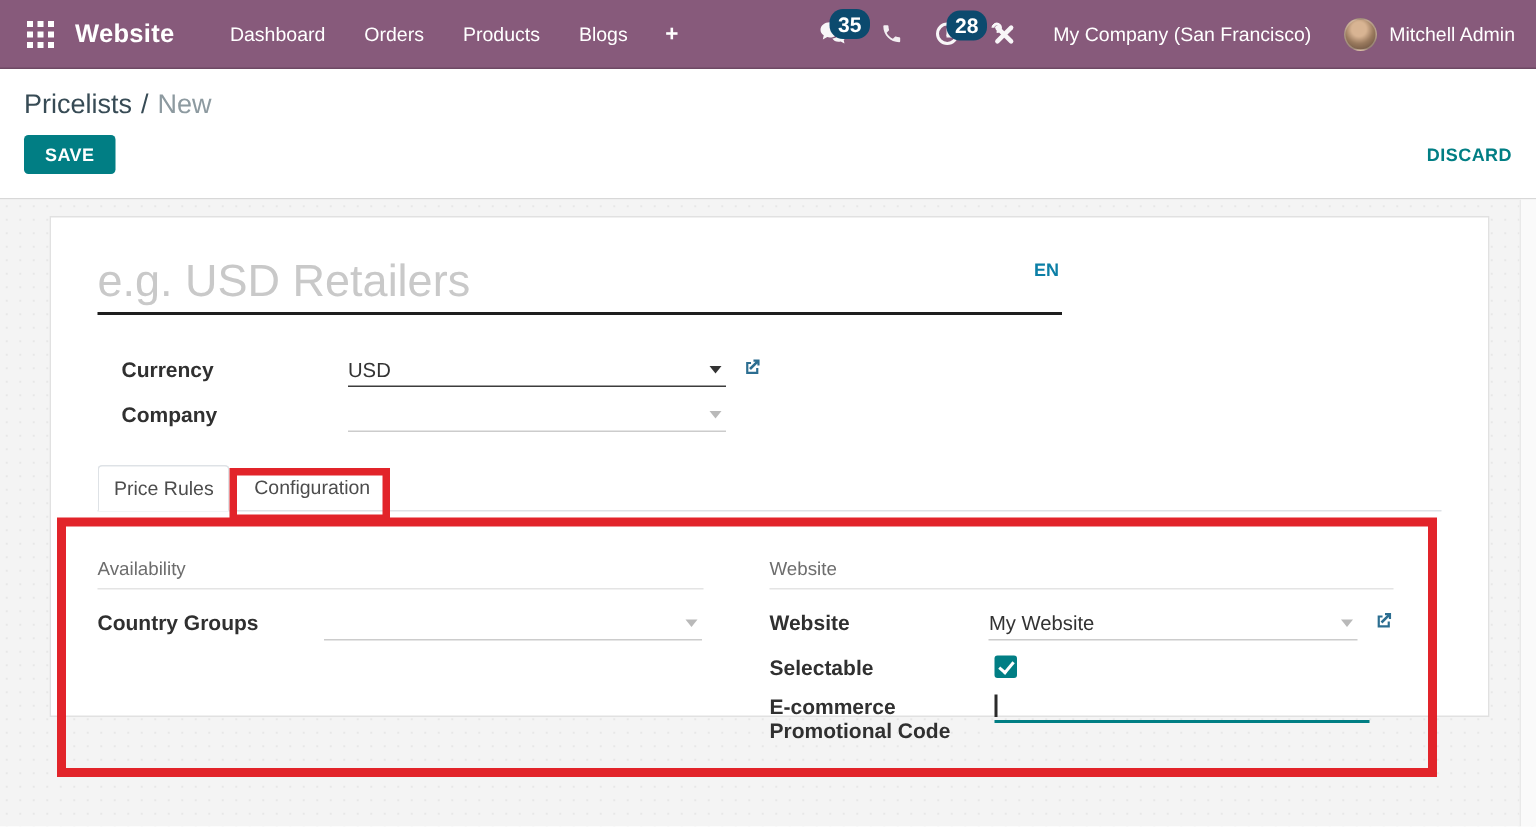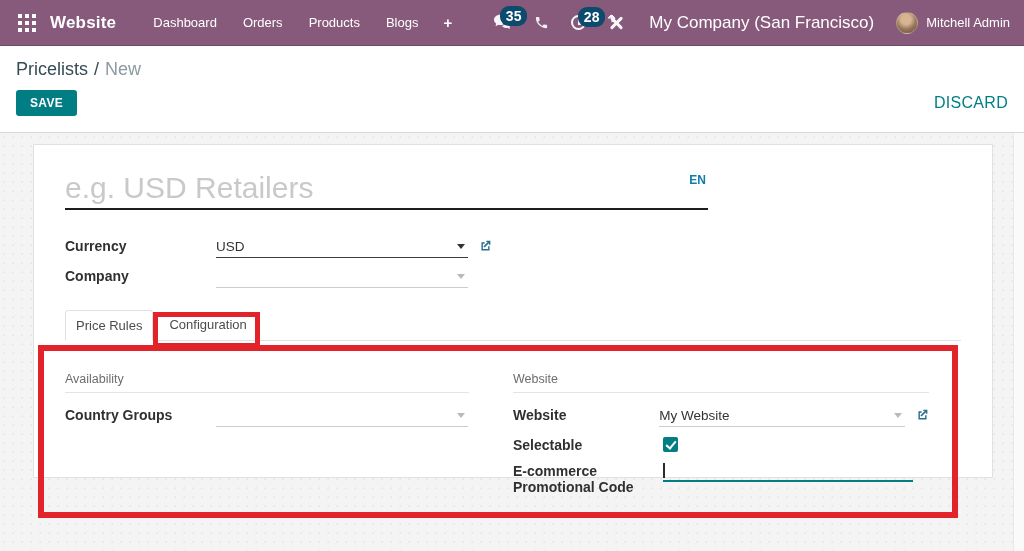--- a/index.html
+++ b/index.html
@@ -11,21 +11,21 @@
             color:#fff; border-bottom:1px solid rgba(0,0,0,.18); padding:0 14px; }
   .apps-btn { width:26px; height:26px; display:flex; align-items:center; justify-content:center; cursor:pointer; }
   .brand { font-size:17px; font-weight:bold; margin:0 10px 0 10px; letter-spacing:.2px; }
   .nav-items { display:flex; align-items:center; margin-left:14px; }
   .nav-item { font-size:13px; padding:6px 13px; cursor:pointer; white-space:nowrap; }
   .nav-plus { font-size:15px; font-weight:bold; padding:4px 12px; cursor:pointer; }
   .topbar-right { margin-left:auto; display:flex; align-items:center; }
   .icon-btn { position:relative; padding:4px 11px; cursor:pointer; display:flex; align-items:center; }
   .badge { position:absolute; top:-4px; left:18px; background:#0c4a6e; color:#fff;
            font-size:14px; font-weight:bold; padding:1.5px 5.5px; border-radius:9px; line-height:1.2; }
-  .company-name { font-size:17px; padding:0 16px 0 14px; white-space:nowrap; cursor:pointer; }
+  .company-name { font-size:13px; padding:0 16px 0 14px; white-space:nowrap; cursor:pointer; }
   .user-box { display:flex; align-items:center; cursor:pointer; padding-left:6px; }
   .avatar { width:22px; height:22px; border-radius:50%;
             background:radial-gradient(circle at 45% 32%, #d8b493 0 28%, #9a7a5e 55%, #5c4636 100%);
             border:1px solid rgba(255,255,255,.25); }
   .user-name { font-size:13px; margin-left:8px; white-space:nowrap; }
 
   
   .clock-ico { width:15px; height:15px; border:2px solid #fff; border-radius:50%; position:relative; opacity:.95;}
   .clock-ico:before { content:""; position:absolute; left:5px; top:2px; width:2px; height:5px; background:#fff; }
   .clock-ico:after  { content:""; position:absolute; left:5px; top:6px; width:5px; height:2px; background:#fff; }
@@ -38,42 +38,42 @@
 
   
   .ctrl-panel { background:#fff; border-bottom:1px solid #d8d8d8; height:87px; padding:13px 16px 0; }
   .breadcrumb { font-size:18px; color:#374B55; }
   .breadcrumb .sep { color:#374B55; margin:0 6px; }
   .breadcrumb .current { color:#8D9AA0; }
   .btn-row { margin-top:10px; display:flex; align-items:center;justify-content:space-between; }
   .btn-save { background:#017E84; color:#fff; border:none; font-size:12px; font-weight:bold;
               padding:6px 14px; border-radius:3px; cursor:pointer; letter-spacing:.3px;
               font-family:"Liberation Sans", sans-serif;}
-  .btn-discard { background:none; border:none; color:#017E84; font-size:16px; font-weight:normal;
+  .btn-discard { background:none; border:none; color:#017E84; font-size:12px; font-weight:bold;
                  margin-left:14px; cursor:pointer; letter-spacing:.3px; font-family:"Liberation Sans", sans-serif;}
 
   
   .content { position:relative; height:418px; background:#f4f4f4;
              background-image:radial-gradient(#e7e7e7 1px, transparent 1px); background-size:9px 9px;
              padding-top:11px; }
   .scroll-track { position:absolute; right:0; top:0; width:11px; height:100%;
                   background:#fafafa; border-left:1px solid #e9e9e9; }
   .sheet { width:960px; margin-left:33px; height:334px; background:#fff;
            border:1px solid #e1e1e1; padding:26px 31px 0 31px; }
 
   
   .title-block { width:643px; position:relative; border-bottom:2px solid #1e1e1e; padding-bottom:3px; }
   .title-input { width:560px; border:none; outline:none; font-size:30px; color:#555;
                  font-family:"Liberation Sans", sans-serif; background:transparent; }
   .title-input::placeholder { color:#c9c9c9; }
   .lang-tag { position:absolute; right:2px; top:2px; font-size:12px; font-weight:bold;
               color:#0C7FA6; cursor:pointer; }
 
   
-  .fields { margin-top:26px; }
+  .fields { margin-top:26px;margin-left:16px; }
   .frow { display:flex; align-items:flex-start; margin-bottom:8px; }
   .flabel { width:151px; font-size:14px; font-weight:bold; color:#303030; padding-top:2px; }
   .fvalue { width:252px; display:flex; align-items:center; height:22px;
             border-bottom:1px solid #ccc; position:relative; cursor:pointer; }
   .fvalue.dark { border-bottom-color:#3c3c3c; }
   .fvalue .val { font-size:13.5px; color:#333; flex:1; }
   .caret { width:0; height:0; border-left:4px solid transparent; border-right:4px solid transparent;
            border-top:5px solid #b9b9b9; margin-right:3px; }
   .caret.dark { border-top-color:#333; }
   .ext-link { margin-left:11px; padding-top:2px; cursor:pointer; }

